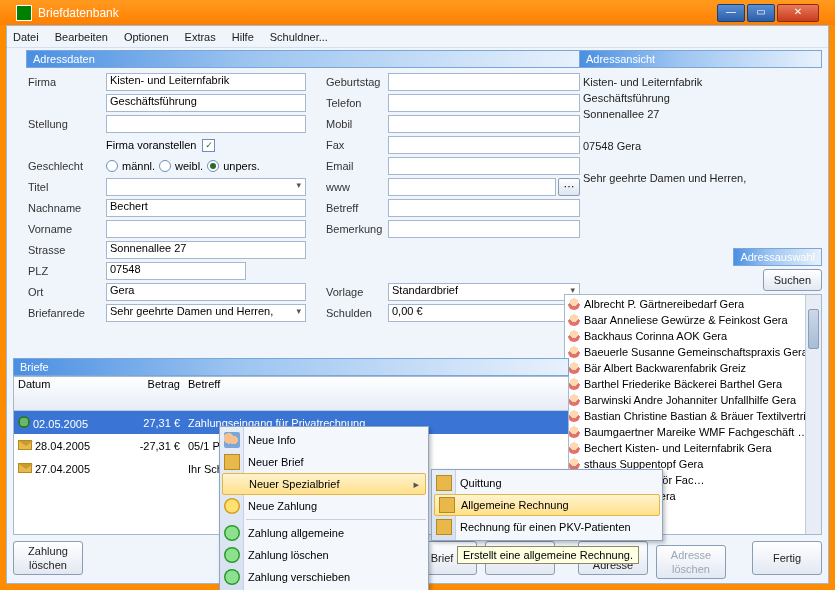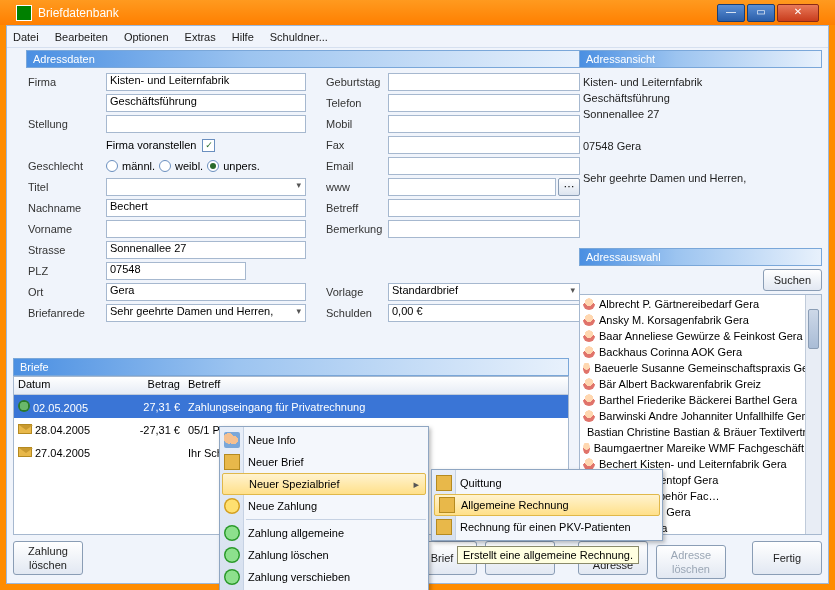--- a/index.html
+++ b/index.html
@@ -32,33 +32,33 @@
 .dropdown { position: relative; }
 .dropdown::after { content: "▾"; position: absolute; right: 4px; top: 1px; color: #555; font-size: 9px; }
 
 .chk { width: 13px; height: 13px; border: 1px solid #6a8fbf; background: #fff; display: inline-block; text-align: center; line-height: 11px; font-size: 9px; color: #2a6b2a; }
 .rad { width: 12px; height: 12px; border: 1px solid #6a8fbf; border-radius: 50%; display: inline-block; position: relative; background: #fff; }
 .rad.on::after { content: ""; position: absolute; left: 2px; top: 2px; width: 6px; height: 6px; border-radius: 50%; background: #2a6b2a; }
 
 .adressansicht { position: absolute; left: 572px; top: 2px; right: 6px; }
 .adressansicht .body-txt { padding: 6px 4px; line-height: 16px; color: #222; }
 
-.adressauswahl { position: absolute; left: 572px; top: 200px; right: 6px; bottom: 48px; display: flex; flex-direction: column; }
+.adressauswahl { position: absolute; left: 572px; top: 200px; right: 6px; bottom: 48px; display: flex; flex-direction: column; align-items: flex-end; }
 .search-row { display: flex; justify-content: flex-end; padding: 3px 0; }
 .btn { height: 22px; border: 1px solid #8a9db5; border-radius: 3px; background: linear-gradient(#fff,#e2e8f2); padding: 0 10px; color: #222; }
 .listbox { flex: 1; border: 1px solid #a6b8cf; background: #fff; overflow: hidden; position: relative; }
 .listbox .scroll { position: absolute; right: 0; top: 0; bottom: 0; width: 16px; background: #e8edf5; border-left: 1px solid #c0cbda; }
 .listbox .scroll .thumb { position: absolute; left: 2px; right: 2px; top: 14px; height: 40px; background: linear-gradient(#cdd8e8,#a9bcd6); border: 1px solid #8a9db5; border-radius: 2px; }
 .listbox ul { list-style: none; padding: 1px; }
 .listbox li { height: 16px; display: flex; align-items: center; gap: 4px; padding: 0 2px; white-space: nowrap; overflow: hidden; }
 .ico-person { width: 12px; height: 12px; border-radius: 50%; background: radial-gradient(circle at 50% 35%, #ffd7b0 40%, transparent 41%), radial-gradient(circle at 50% 90%, #e0736a 60%, transparent 61%); }
 
 .briefe { position: absolute; left: 6px; top: 310px; width: 556px; bottom: 48px; display: flex; flex-direction: column; }
 .grid { flex: 1; border: 1px solid #a6b8cf; background: #fff; position: relative; overflow: hidden; }
-.grid .hdrrow { display: flex; background: linear-gradient(#fff,#e6ecf5); border-bottom: 1px solid #c0cbda; height: 18px; }
+.grid .hdrrow { display: flex; background: linear-gradient(#fff,#e6ecf5); border-bottom: 1px solid #c0cbda; height: 34px; }
 .grid .hdrrow div, .grid .datarow div { padding: 1px 4px; }
 .col-a { width: 110px; } .col-b { width: 60px; text-align: right; } .col-c { flex: 1; }
 .grid .datarow { display: flex; height: 23px; align-items: center; }
 .grid .datarow.sel { background: #3a75d6; color: #fff; }
 .ico-mail { width: 14px; height: 10px; background: #e8b84a; border: 1px solid #b58a20; display: inline-block; margin-right: 3px; position: relative; }
 .ico-mail::after { content: ""; position: absolute; left: 0; right: 0; top: 0; border-left: 7px solid transparent; border-right: 7px solid transparent; border-top: 5px solid #c99a30; }
 .ico-globe { width: 12px; height: 12px; border-radius: 50%; background: radial-gradient(circle,#6ab76a 50%,#2a7a2a 52%); display: inline-block; margin-right: 3px; }
 
 .bottombar { position: absolute; left: 6px; right: 6px; bottom: 6px; height: 38px; display: flex; gap: 8px; align-items: center; }
 .bottombar .btn { height: 34px; width: 70px; line-height: 14px; white-space: normal; text-align: center; }
@@ -219,24 +219,20 @@
     <div class="adressauswahl">
       <div class="section-hdr">Adressauswahl</div>
       <div class="search-row">
         <button class="btn">Suchen</button>
       </div>
       <div class="listbox">
         <ul id="addr-list">
             <li>
               <span class="ico-person"></span>
               <span>Albrecht P. Gärtnereibedarf Gera</span>
-            </li>
-            <li>
-              <span class="ico-person"></span>
-              <span>Ansky M. Korsagenfabrik Gera</span>
             </li>
             <li>
               <span class="ico-person"></span>
               <span>Baar Anneliese Gewürze &amp; Feinkost Gera</span>
             </li>
             <li>
               <span class="ico-person"></span>
               <span>Backhaus Corinna AOK Gera</span>
             </li>
             <li>

